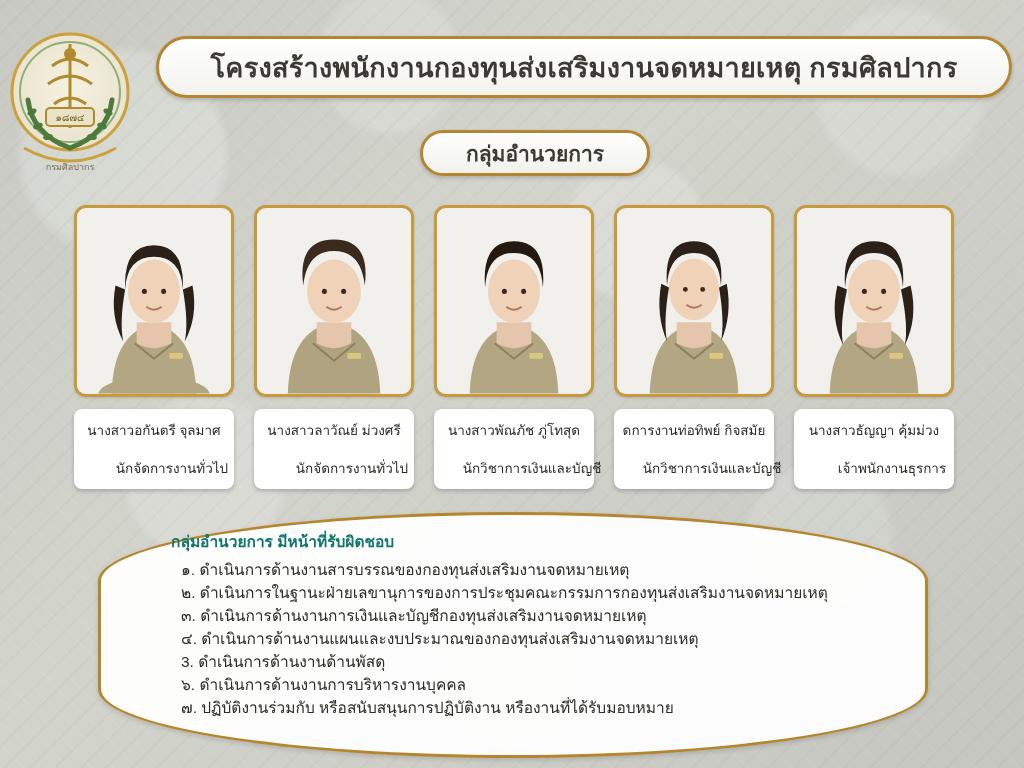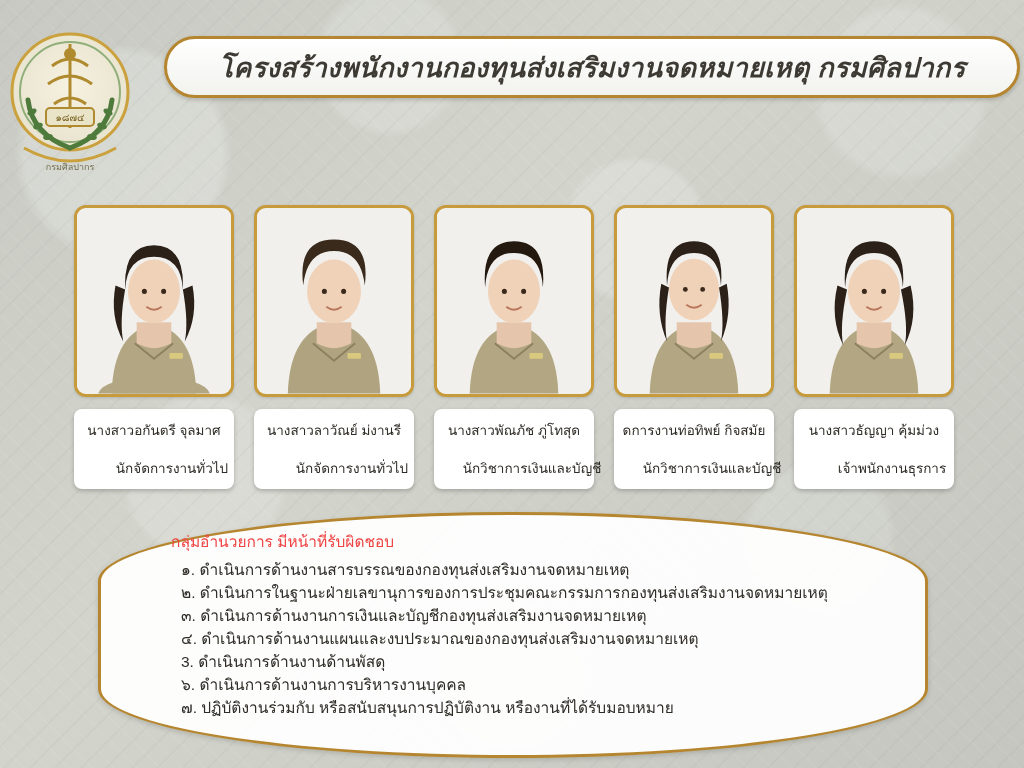--- a/index.html
+++ b/index.html
@@ -42,27 +42,27 @@
   
   .emblem {
     position: absolute;
     left: 8px; top: 20px;
     width: 130px; height: 175px;
   }
 
   
   .title-bar {
     position: absolute;
-    left: 164px; top: 36px;
+    left: 156px; top: 36px;
     width: 856px; height: 62px;
     border-radius: 32px;
     background: linear-gradient(180deg, #ffffff 0%, #f2f2ee 100%);
     border: 3px solid #b5862f;
     box-shadow: 0 2px 4px rgba(0,0,0,0.18);
-    display: flex; align-items: center; justify-content: center; font-style: italic;
+    display: flex; align-items: center; justify-content: center;
   }
   .title-text {
     font-size: 27px;
     font-weight: bold;
     color: #3d3a33;
     letter-spacing: .3px;
     white-space: nowrap;
   }
 
   
@@ -124,21 +124,21 @@
     position: absolute;
     left: 98px; top: 512px;
     width: 830px; height: 246px;
     border: 3px solid #b5862f;
     border-radius: 50% / 28%;
     background: rgba(255,255,255,0.94);
     padding: 14px 70px 10px 70px;
     box-shadow: 0 2px 5px rgba(0,0,0,0.15);
   }
   .duties .dhead {
-    font-size: 15.5px; color: #ef4444; font-weight: normal; margin-bottom: 5px;
+    font-size: 15.5px; color: #0f766e; font-weight: bold; margin-bottom: 5px;
   }
   .duties ul { list-style: none; }
   .duties li {
     font-size: 15.5px;
     color: #2f2c27;
     line-height: 1.48;
     white-space: nowrap;
     padding-left: 10px;
   }
 </style>
@@ -182,20 +182,23 @@
       <text x="62" y="101" font-size="10" text-anchor="middle" fill="#7a6320" font-family="'Liberation Sans',sans-serif">๑๘๗๔</text>
       <path d="M16 128 q46 26 92 0" fill="none" stroke="#caa13c" stroke-width="3"></path>
       <text x="62" y="150" font-size="9" text-anchor="middle" fill="#6f6a4a" font-family="'Liberation Sans',sans-serif">กรมศิลปากร</text>
     </svg>
   </div>
 
   <div class="title-bar">
     <div class="title-text">โครงสร้างพนักงานกองทุนส่งเสริมงานจดหมายเหตุ กรมศิลปากร</div>
   </div>
 
+  <div class="group-pill">
+    <span>กลุ่มอำนวยการ</span>
+  </div>
 
   <div class="people">
 
     <div class="person">
       <div class="photo-frame">
         <svg viewBox="0 0 160 192" xmlns="http://www.w3.org/2000/svg" aria-hidden="true">
           <rect width="160" height="192" fill="#f1f0ec"></rect>
           <path d="M80 176 q-52 0 -58 16 L138 192 q-6 -16 -58 -16z" fill="#b3a683"></path>
           <path d="M36 192 q2 -64 44 -72 q42 8 44 72z" fill="#b3a683"></path>
           <path d="M62 118 h36 v22 q-18 10 -36 0z" fill="#e5c6ad"></path>
@@ -225,21 +228,21 @@
           <ellipse cx="80" cy="86" rx="28" ry="33" fill="#f0d2b8"></ellipse>
           <path d="M48 80 q4 -36 32 -36 q28 0 32 36 q6 -48 -32 -48 q-38 0 -32 48z" fill="#3a2a1c"></path>
           <circle cx="70" cy="86" r="2.6" fill="#3b2a1c"></circle>
             <circle cx="90" cy="86" r="2.6" fill="#3b2a1c"></circle>
           <path d="M72 102 q8 6 16 0" fill="none" stroke="#b9785e" stroke-width="2"></path>
           <path d="M58 140 l22 18 l22 -18" fill="none" stroke="#8d805f" stroke-width="2"></path>
           <rect x="94" y="150" width="14" height="6" rx="1" fill="#d9c97f"></rect>
         </svg>
       </div>
       <div class="name-card">
-        <div class="nm">นางสาวลาวัณย์ ม่งานรี</div>
+        <div class="nm">นางสาวลาวัณย์ ม่วงศรี</div>
         <div class="pos">นักจัดการงานทั่วไป</div>
       </div>
     </div>
 
     <div class="person">
       <div class="photo-frame">
         <svg viewBox="0 0 160 192" xmlns="http://www.w3.org/2000/svg" aria-hidden="true">
           <rect width="160" height="192" fill="#f1f0ec"></rect>
           <path d="M34 192 q2 -64 46 -72 q44 8 46 72z" fill="#b3a683"></path>
           <path d="M62 118 h36 v22 q-18 10 -36 0z" fill="#e5c6ad"></path>

